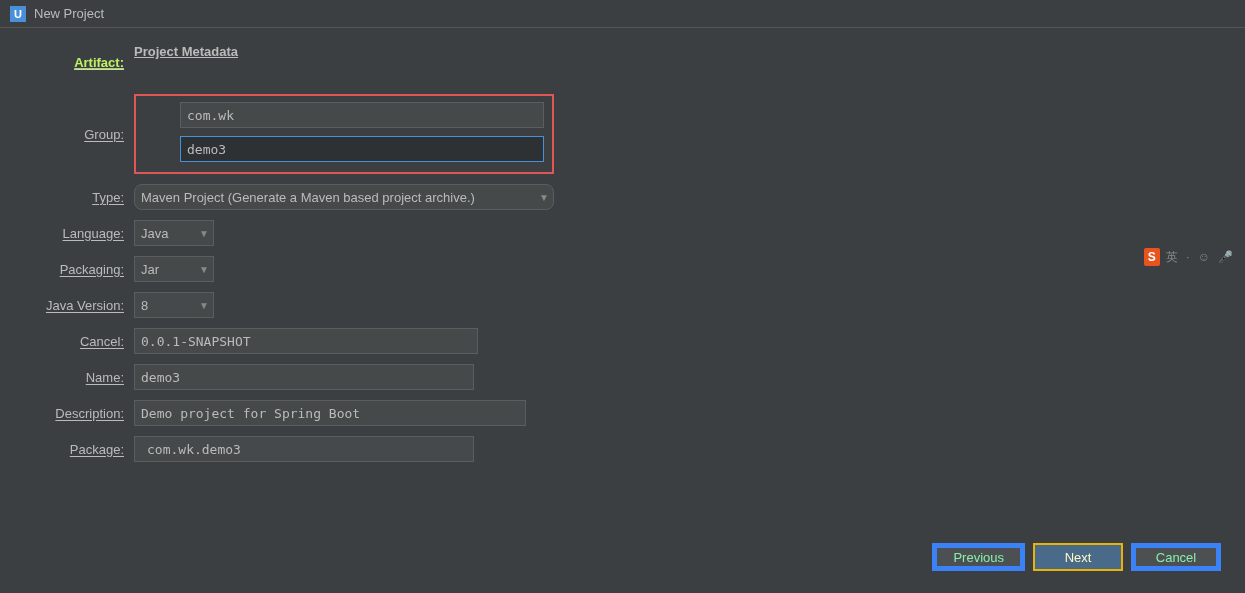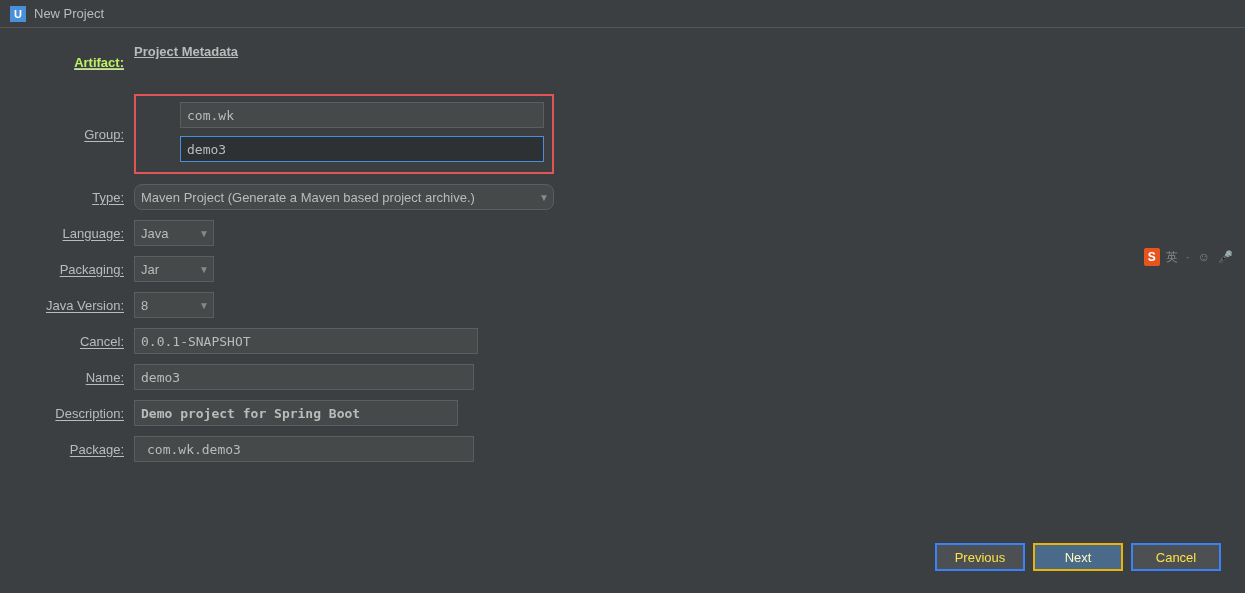--- a/index.html
+++ b/index.html
@@ -143,22 +143,22 @@
       justify-content: flex-end;
       align-items: center;
       gap: 8px;
       padding: 10px 0 6px 0;
     }
 
     .btn {
       height: 28px;
       min-width: 90px;
       background: #4c5052;
-      border: 2px solid #3b82f6;
-      color: #fde047;
+      border: 5px solid #3b82f6;
+      color: #86efac;
       font-size: 13px;
       cursor: pointer;
       padding: 0 16px;
     }
 
     .btn-next {
       background: #4a6a8a;
       border: 2px solid #eab308;
       color: #fef9c3;
     }
@@ -270,21 +270,21 @@
         <input type="text" class="form-input" style="width: 344px;" value="0.0.1-SNAPSHOT">
       </div>
 
       <div class="form-row">
         <div class="form-label underline">Name:</div>
         <input type="text" class="form-input" style="width: 340px;" value="demo3">
       </div>
 
       <div class="form-row">
         <div class="form-label underline">Description:</div>
-        <input type="text" class="form-input" style="width: 324px; font-weight: bold;" value="Demo project for Spring Boot">
+        <input type="text" class="form-input" style="width: 392px;" value="Demo project for Spring Boot">
       </div>
 
       <div class="form-row">
         <div class="form-label underline">Package:</div>
         <input type="text" class="form-input" style="width: 340px; padding-left: 12px;" value="com.wk.demo3">
       </div>
     </div>
   </div>
 
   <div class="taskbar-icons">

